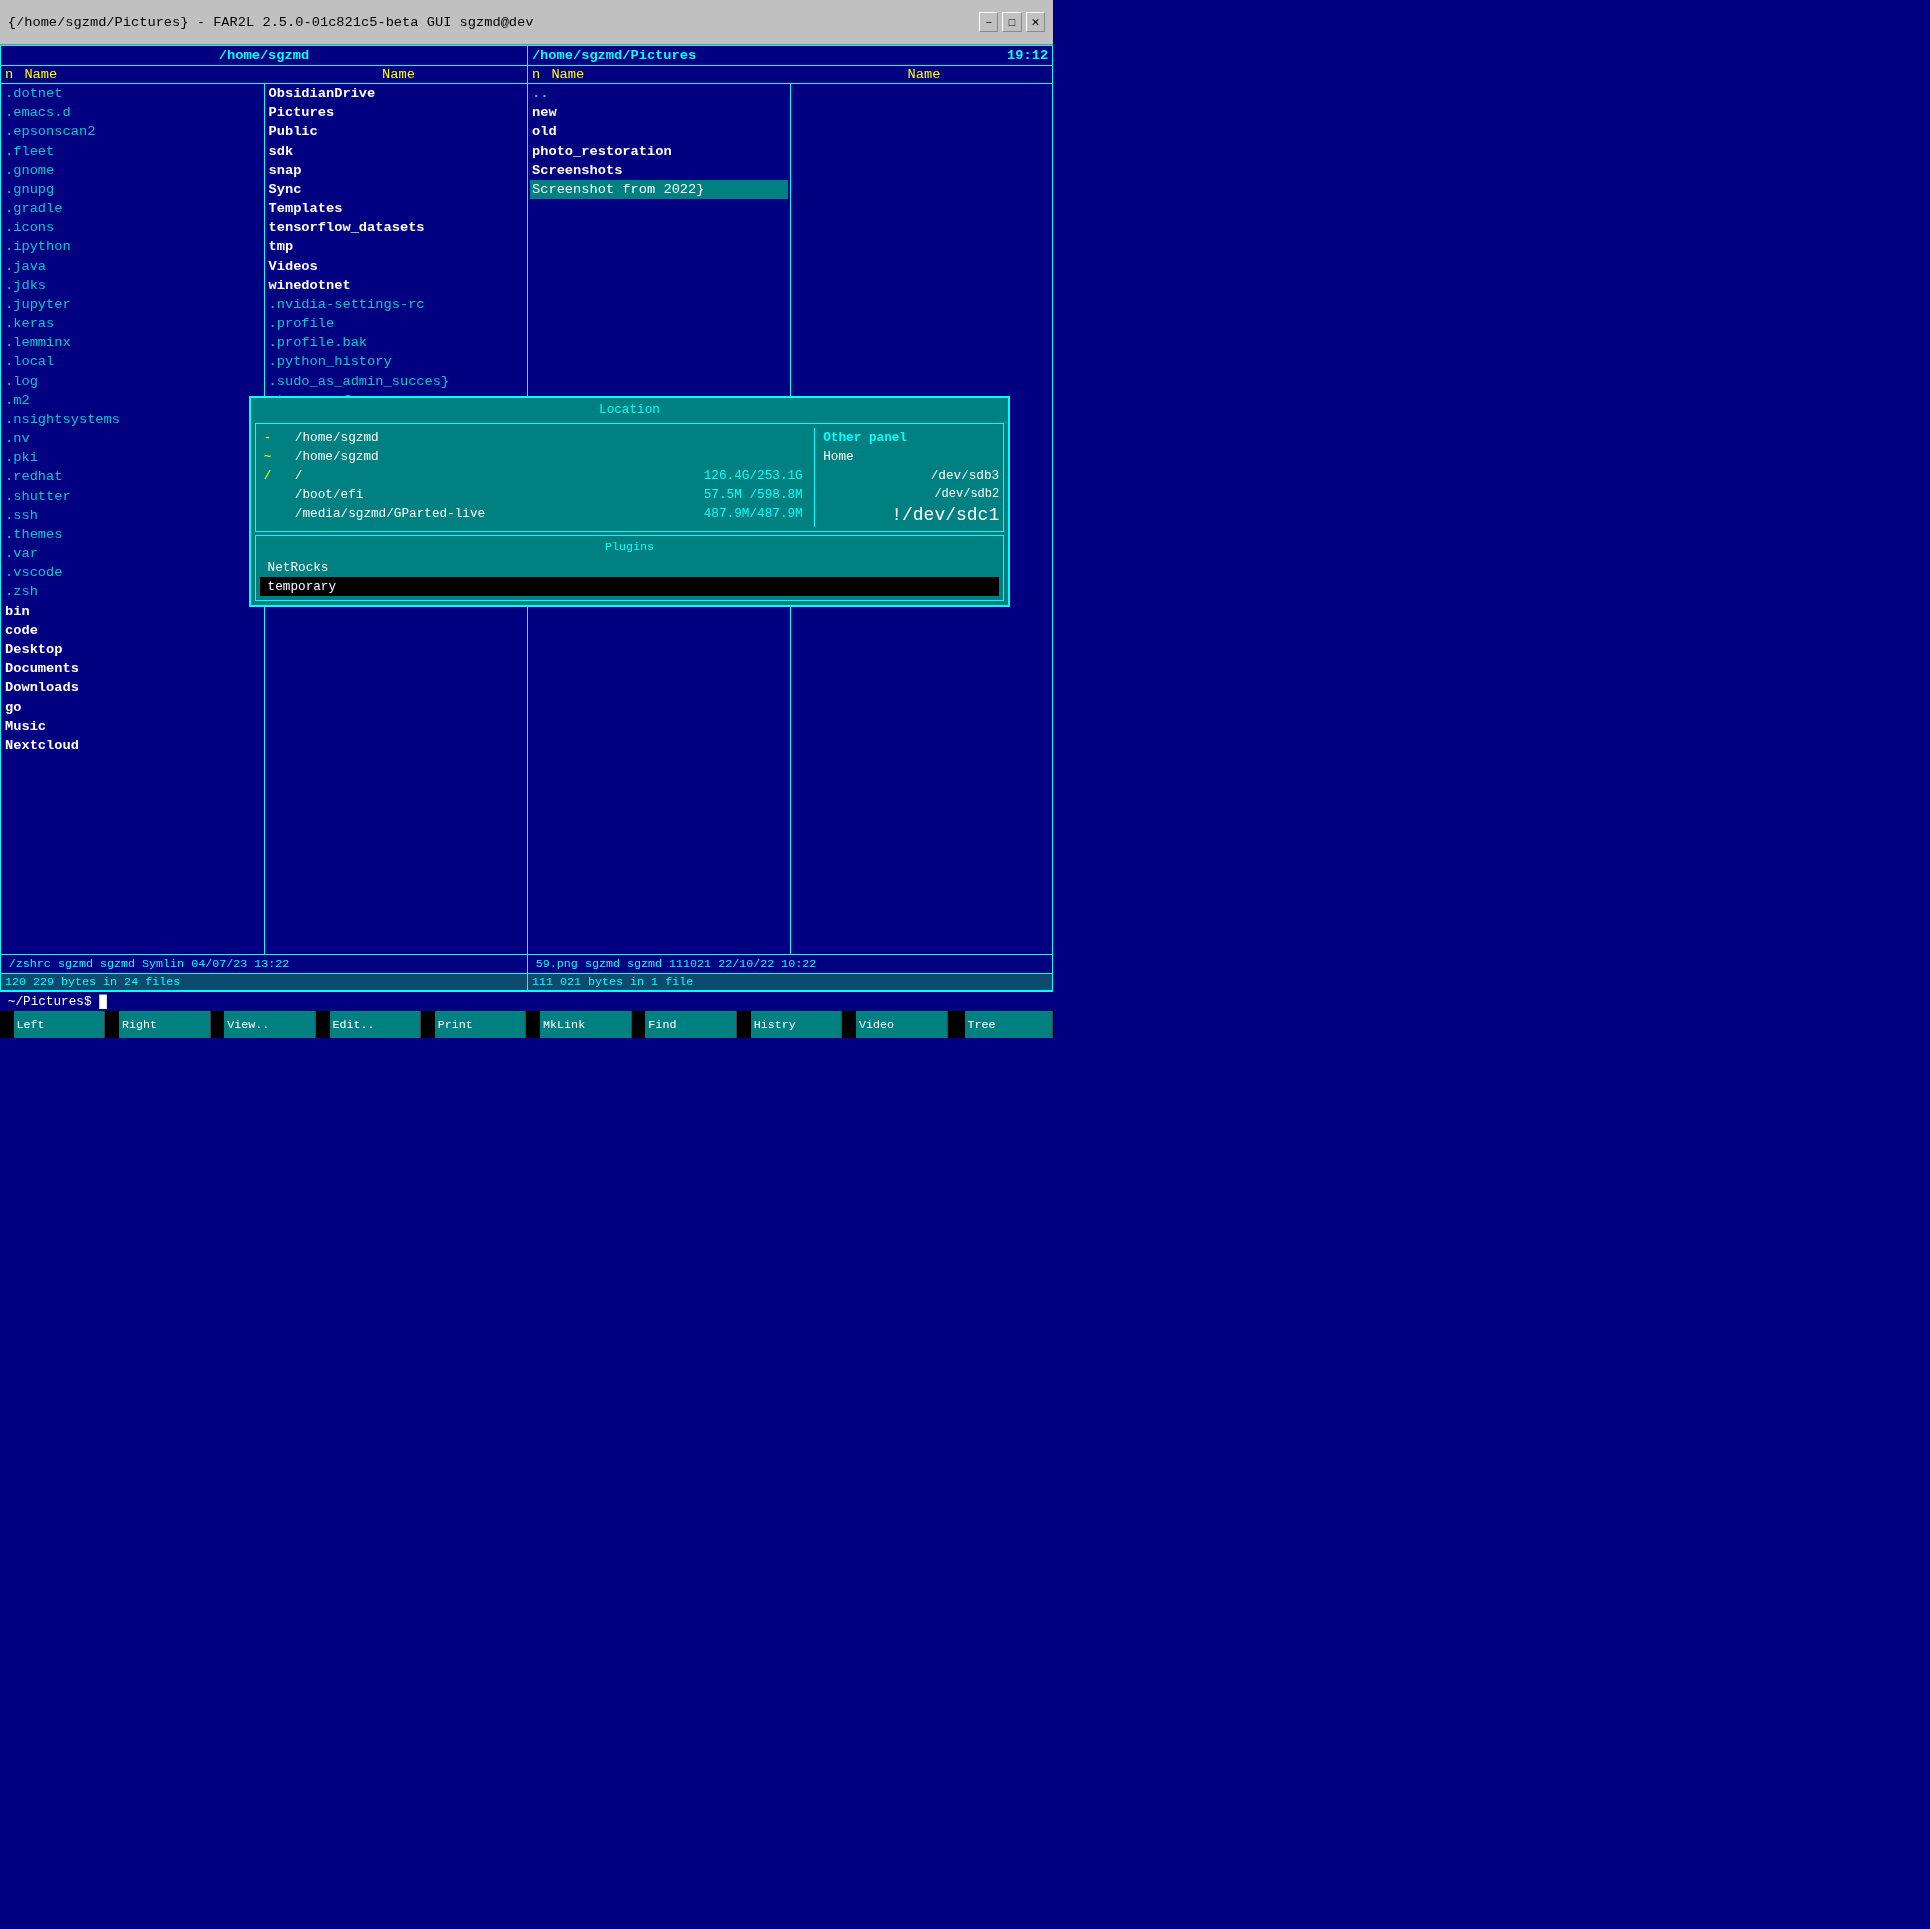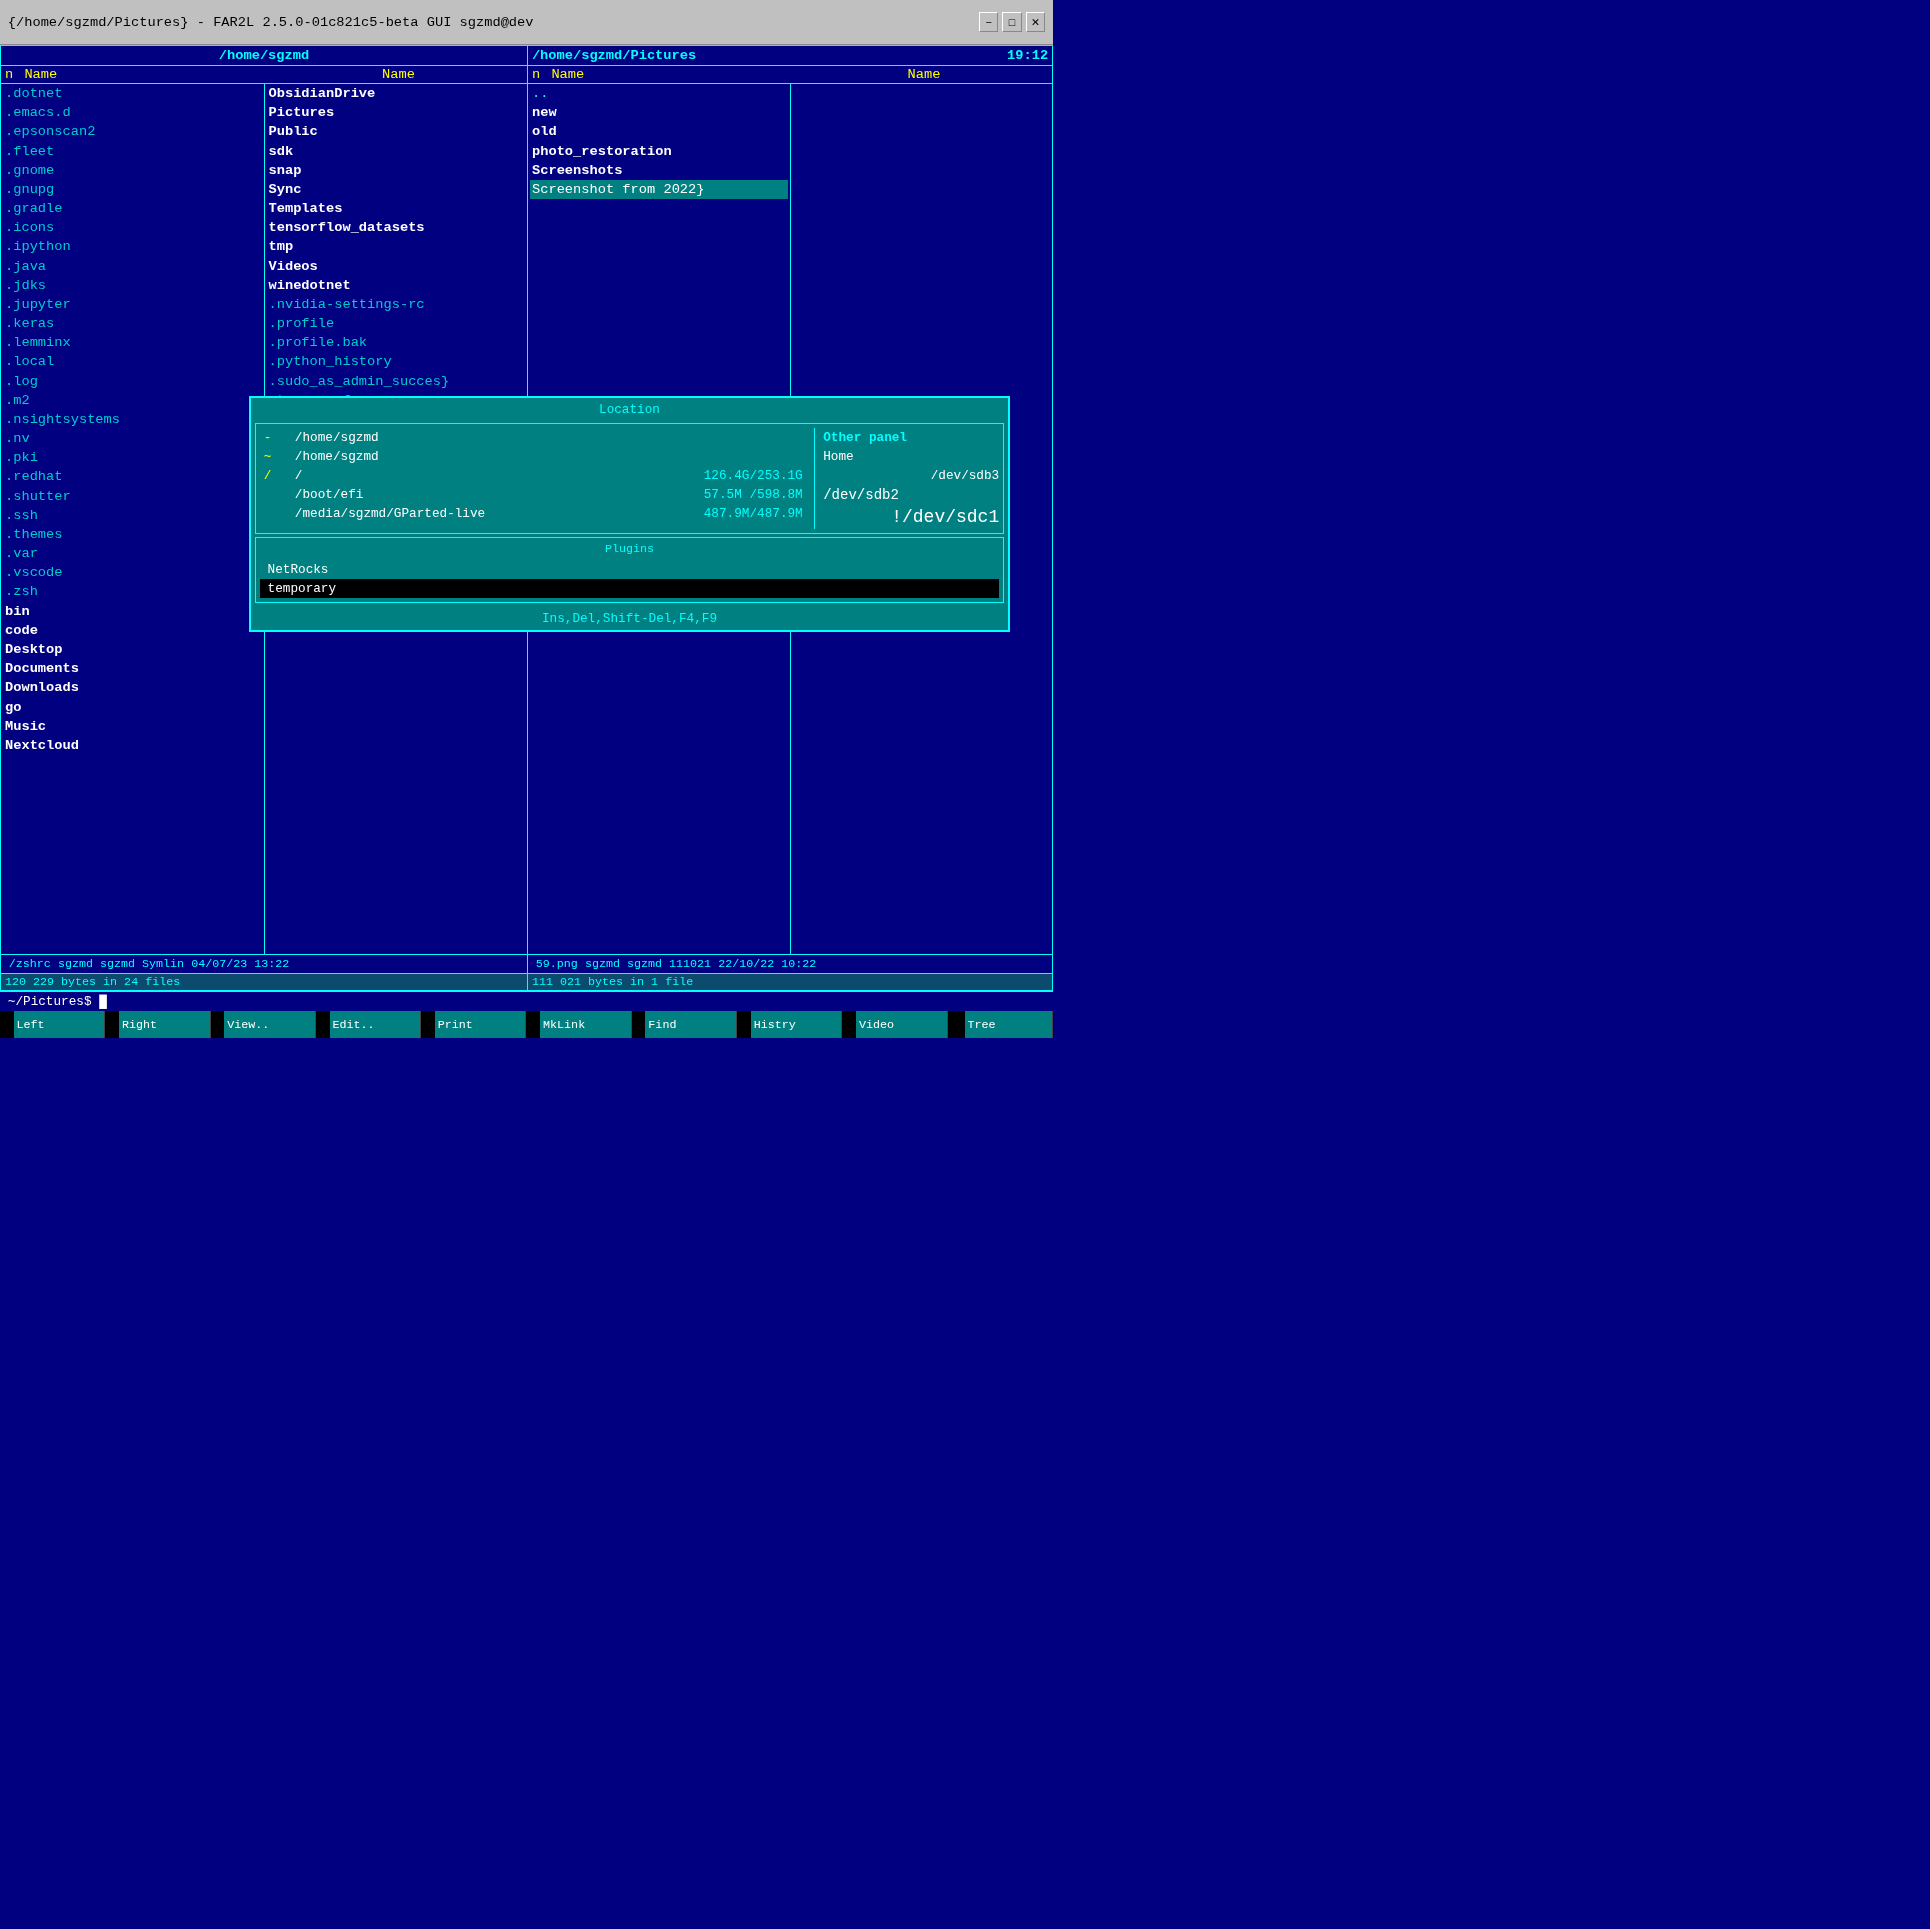--- a/index.html
+++ b/index.html
@@ -397,35 +397,34 @@
               </div>
             </div>
 
           <div style="width:1px;background:#00ffff;margin:0 7.8px;"></div>
 
           <div style="min-width:176px;">
             <div style="color:#00ffff;font-weight:bold;font-size:12.7px;padding:2px 0;">Other panel</div>
             <div style="color:#ffffff;font-size:12.7px;padding:2px 0;">Home</div>
             <div id="modal-drives">
                 <div style="color: rgb(255, 255, 255); font-size: 12.7px; padding: 2px 0px; text-align: right;">/dev/sdb3</div>
-                <div style="color: rgb(255, 255, 255); font-size: 14px; padding: 2px 0px; ">/dev/sdb2</div>
+                <div style="color: rgb(255, 255, 255); font-size: 12px; padding: 2px 0px; text-align: right;">/dev/sdb2</div>
                 <div style="color: rgb(255, 255, 255); font-size: 18px; padding: 2px 0px; text-align: right;">!/dev/sdc1</div>
               </div>
           </div>
         </div>
       </div>
 
       <div class="modal-plugins-section">
         <div class="modal-plugins-title">Plugins</div>
         <div id="modal-plugins">
             <div class="modal-plugin-item">NetRocks</div>
             <div class="modal-plugin-item selected">temporary</div>
           </div>
       </div>
-      <div class="modal-footer">Ins,Del,Shift-Del,F4,F9</div>
     </div>
 
   </div>
 
   <div class="cmd-line">
     <span>~/Pictures$</span>
     <span>█</span>
   </div>
 
   <div class="fkeys-bar" id="fkeys-bar">

